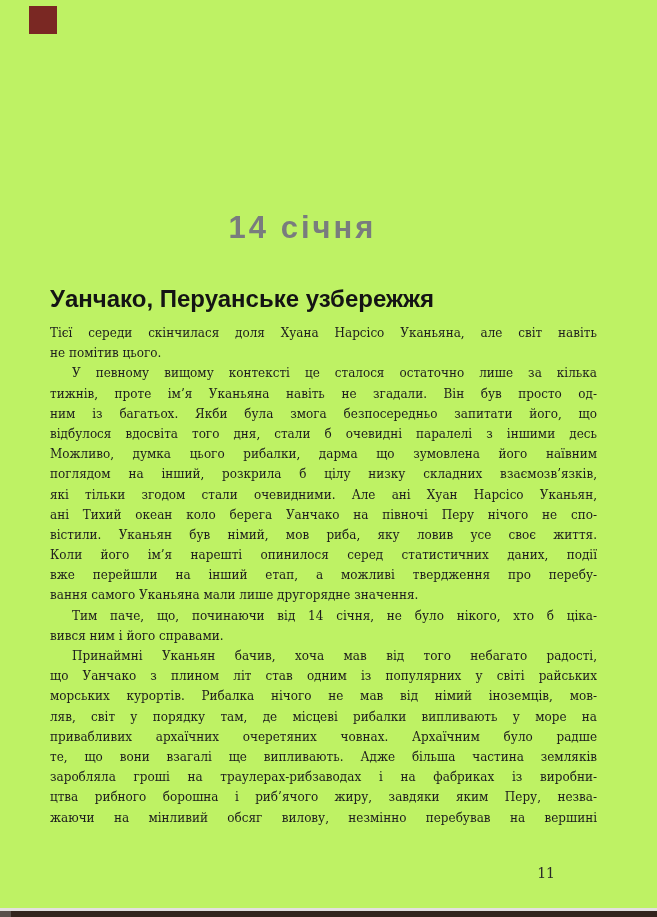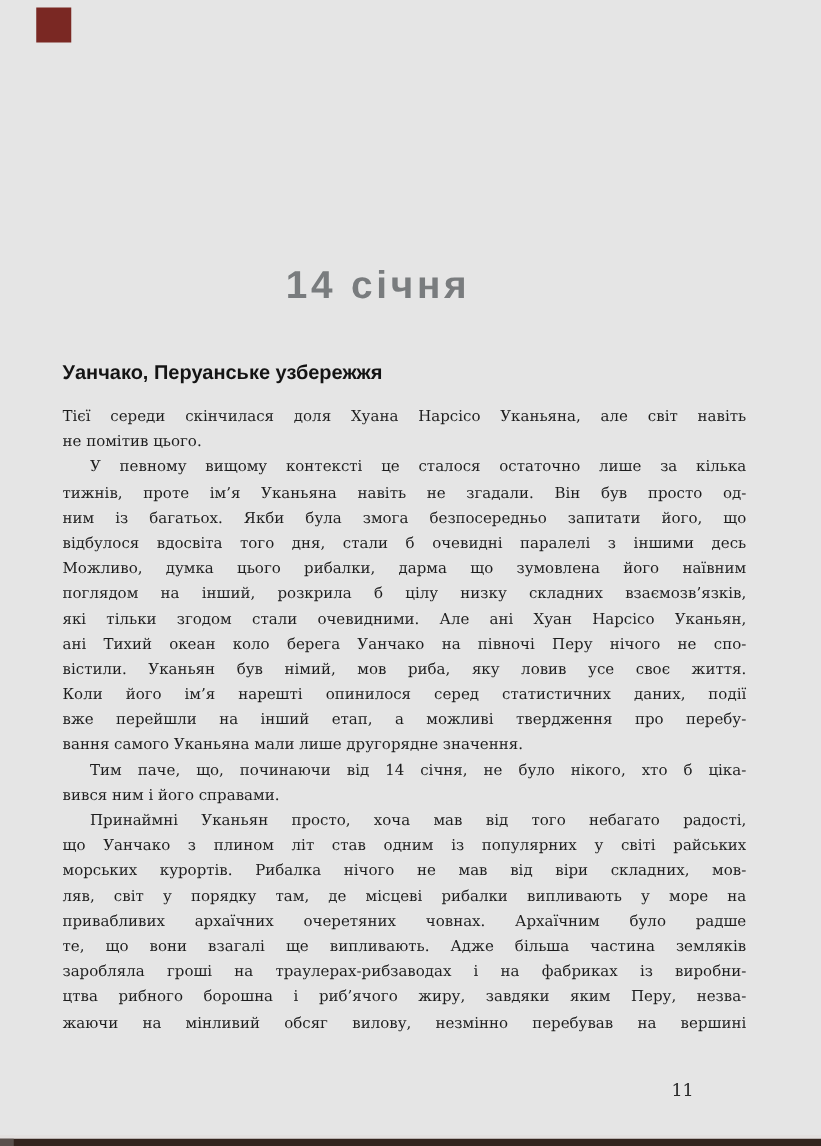--- a/index.html
+++ b/index.html
@@ -1,20 +1,20 @@
 <!DOCTYPE html>
 <html><head>
 <meta charset="utf-8">
 <style>
   html, body { margin: 0; padding: 0; background: #ffffff; }
   .page {
     position: relative;
     width: 657px;
     height: 917px;
-    background: #e5e5e5;
+    background: #bef264;
     overflow: hidden;
     font-family: "DejaVu Serif", "Liberation Serif", serif;
   }
   .bookmark {
     position: absolute;
     left: 29px;
     top: 6px;
     width: 28px;
     height: 28px;
   }
@@ -32,21 +32,21 @@
     line-height: 34px;
     letter-spacing: 3px;
   }
   .section-heading {
     position: absolute;
     left: 50px;
     top: 288px;
     width: 547px;
     font-family: "Liberation Sans", "DejaVu Sans", sans-serif;
     font-weight: bold;
-    font-size: 16px;
+    font-size: 24px;
     line-height: 22px;
     color: #141414;
   }
   .body-text {
     position: absolute;
     left: 50px;
     top: 323px;
     width: 547px;
     font-size: 12px;
     line-height: 20.2px;
@@ -110,23 +110,23 @@
       <div class="line">Можливо, думка цього рибалки, дарма що зумовлена його наївним</div>
       <div class="line">поглядом на інший, розкрила б цілу низку складних взаємозв’язків,</div>
       <div class="line">які тільки згодом стали очевидними. Але ані Хуан Нарсісо Уканьян,</div>
       <div class="line">ані Тихий океан коло берега Уанчако на півночі Перу нічого не спо-</div>
       <div class="line">вістили. Уканьян був німий, мов риба, яку ловив усе своє життя.</div>
       <div class="line">Коли його ім’я нарешті опинилося серед статистичних даних, події</div>
       <div class="line">вже перейшли на інший етап, а можливі твердження про перебу-</div>
       <div class="line end">вання самого Уканьяна мали лише другорядне значення.</div>
       <div class="line ind">Тим паче, що, починаючи від 14 січня, не було нікого, хто б ціка-</div>
       <div class="line end">вився ним і його справами.</div>
-      <div class="line ind">Принаймні Уканьян просто, хоча мав від того небагато радості,</div>
+      <div class="line ind">Принаймні Уканьян бачив, хоча мав від того небагато радості,</div>
       <div class="line">що Уанчако з плином літ став одним із популярних у світі райських</div>
-      <div class="line">морських курортів. Рибалка нічого не мав від віри складних, мов-</div>
+      <div class="line">морських курортів. Рибалка нічого не мав від німий іноземців, мов-</div>
       <div class="line">ляв, світ у порядку там, де місцеві рибалки випливають у море на</div>
       <div class="line">привабливих архаїчних очеретяних човнах. Архаїчним було радше</div>
       <div class="line">те, що вони взагалі ще випливають. Адже більша частина земляків</div>
       <div class="line">заробляла гроші на траулерах-рибзаводах і на фабриках із виробни-</div>
       <div class="line">цтва рибного борошна і риб’ячого жиру, завдяки яким Перу, незва-</div>
       <div class="line">жаючи на мінливий обсяг вилову, незмінно перебував на вершині</div>
     </div>
   <div class="pagenum">11</div>
   <div class="footer-hairline" style="background: rgb(227, 224, 223);"></div>
   <div class="footer-bar" style="background: rgb(51, 36, 30);">

